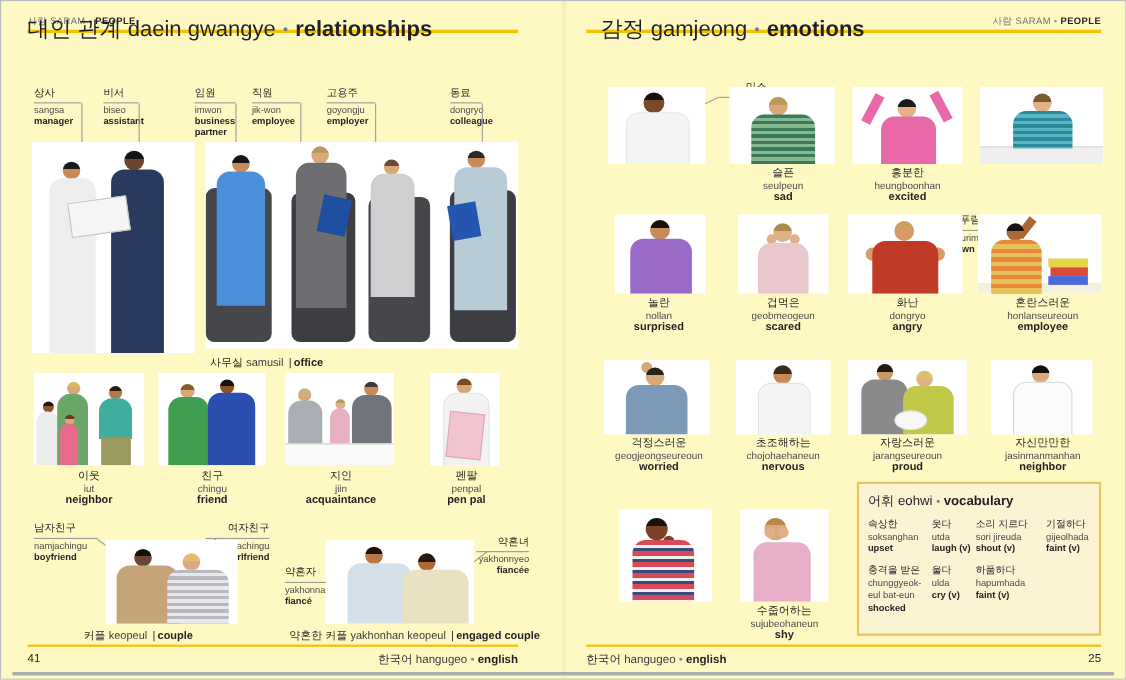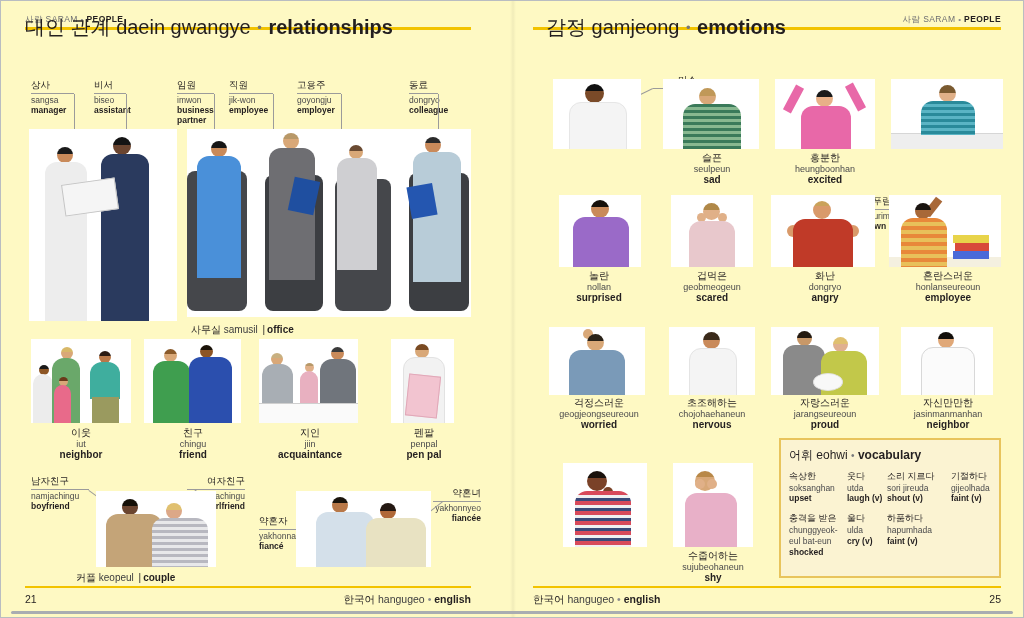--- a/index.html
+++ b/index.html
@@ -285,23 +285,27 @@
       <div class="fig">
         <div class="hd" style="left:84px;top:12px;width:16px;height:16px;background:linear-gradient(#241812 0 48%,#b06838 48%)"></div>
         <div class="bd" style="left:70px;top:27px;width:60px;height:49px;background:#e8e2c2"></div>
       </div>
     </div>
 
     <div class="capline" style="left:75px;top:570px;width:160px">
       <span>커플</span> <span class="r">keopeul</span>
       <span class="pipe">|</span><b>couple</b>
     </div>
+    <div class="capline" style="left:262px;top:570px;width:208px">
+      <span>약혼한 커플</span> <span class="r">yakhonhan keopeul</span>
+      <span class="pipe">|</span><b>engaged couple</b>
+    </div>
 
     <div class="rule-yellow" style="left:24px;top:585px;width:446px;height:1.5px"></div>
-    <div class="footer-num" style="left:24px">21</div>
+    <div class="footer-num" style="left:24px">41</div>
     <div class="footer-lang" style="right:42px">
       <span>한국어</span> <span class="r">hangugeo</span>
       <span class="dot">•</span>
       <b>english</b>
     </div>
   </div>
 
   <div class="page" id="page-right">
     <div class="eyebrow" style="right:24px">
       <span>사람</span> <span>SARAM</span>

